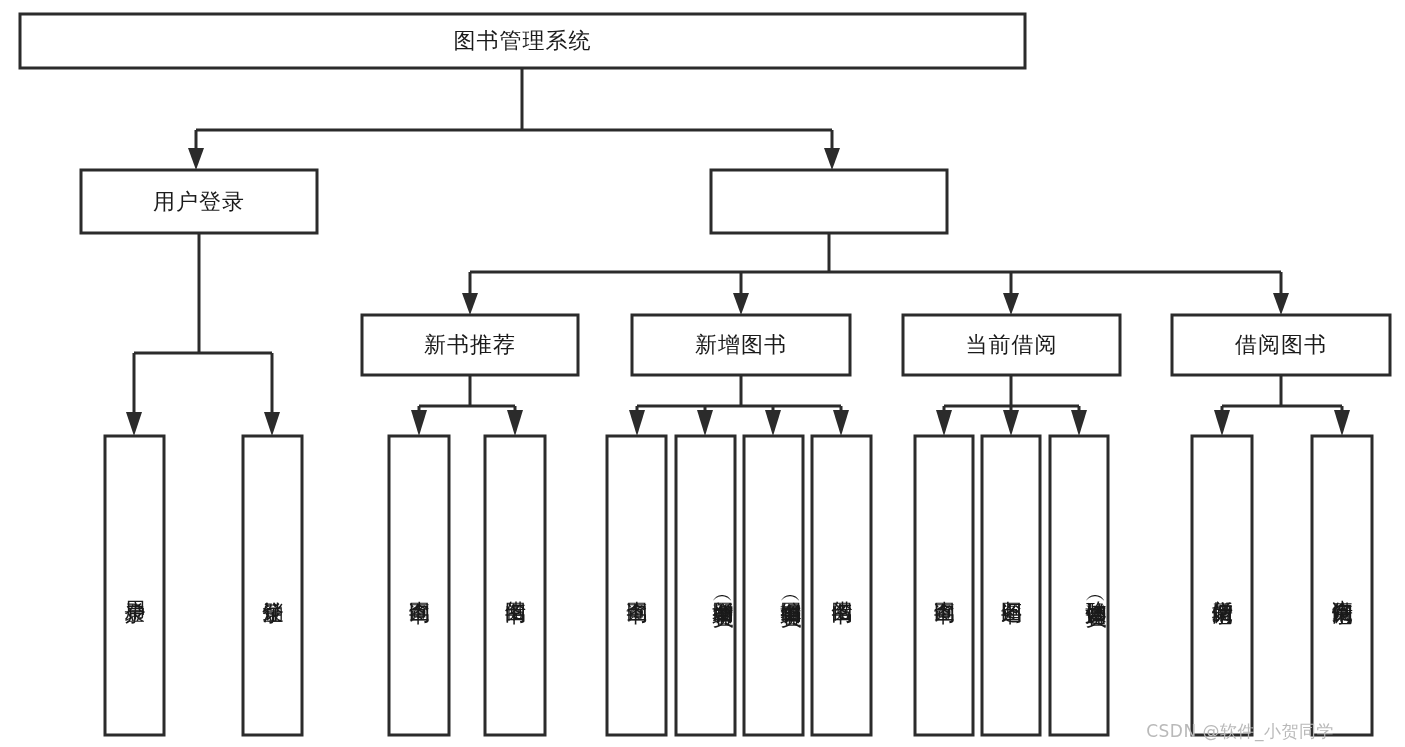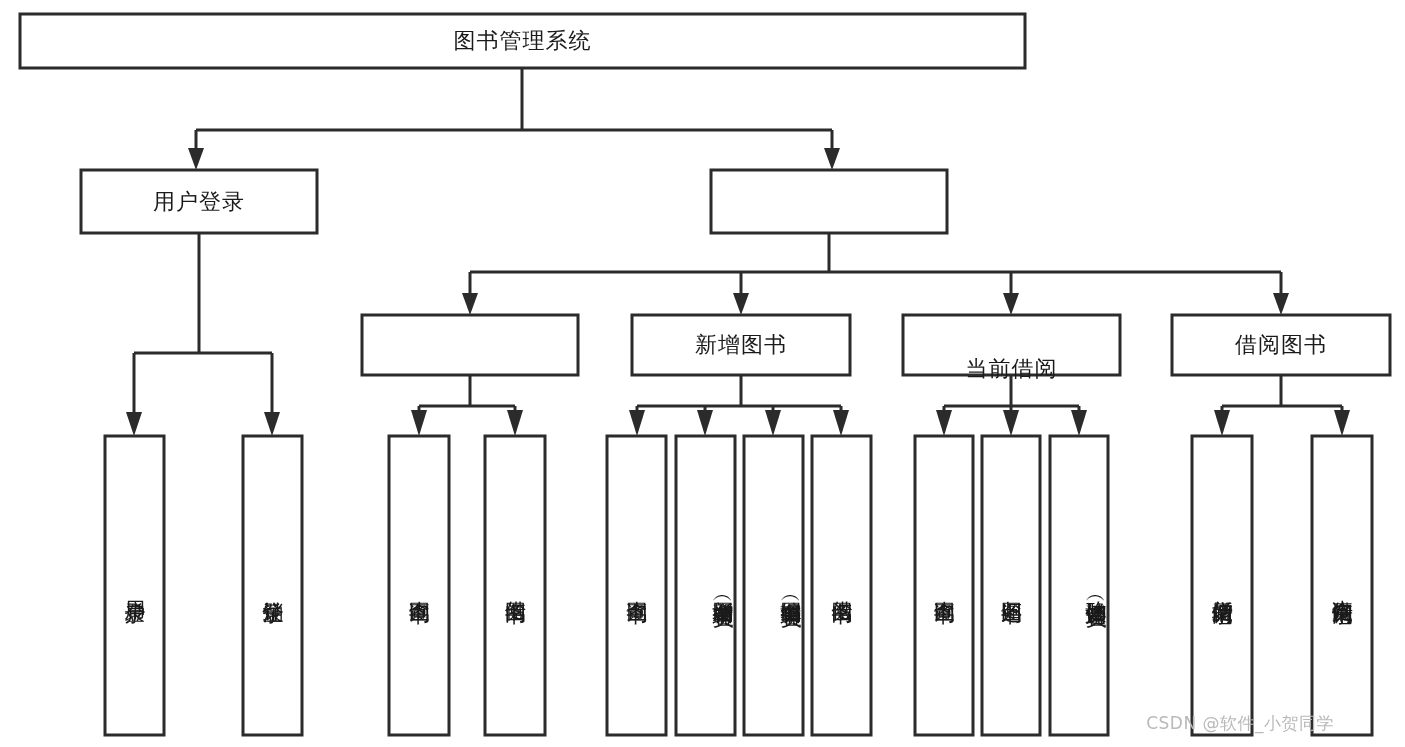--- a/index.html
+++ b/index.html
@@ -24,21 +24,21 @@
     pointer-events:none;white-space:nowrap;
   }
   .hbox-text{
     position:absolute;
     font-family:"DejaVu Sans","Liberation Sans",sans-serif;
     font-size:22px;color:#1a1a1a;
     display:flex;align-items:center;justify-content:center;
     letter-spacing:1px;pointer-events:none;white-space:nowrap;
   }
   #watermark{
-    position:absolute;right:8px;bottom:12px;
+    position:absolute;right:8px;bottom:4px;
     font-family:"DejaVu Sans","Liberation Sans",sans-serif;
     font-size:17px;color:#b9b9b9;white-space:nowrap;
     letter-spacing:0.5px;
   }
 </style>
 </head>
 <body>
 
 <div id="diagram-root">
 
@@ -144,24 +144,25 @@
 
     <rect class="node-rect" x="1192" y="436" width="60" height="299"></rect>
     <rect class="node-rect" x="1312" y="436" width="60" height="299"></rect>
   </svg>
 
   <div class="hbox-text" style="left:20px;top:14px;width:1005px;height:54px;">图书管理系统</div>
 
   <div class="hbox-text" style="left:81px;top:170px;width:236px;height:63px;">用户登录</div>
 
 
+  <div class="hbox-text" style="left:362px;top:315px;width:216px;height:60px;">新书推荐</div>
 
   <div class="hbox-text" style="left:632px;top:315px;width:218px;height:60px;">新增图书</div>
 
-  <div class="hbox-text" style="left:903px;top:315px;width:217px;height:60px;margin-top:24px;">当前借阅</div>
+  <div class="hbox-text" style="left:903px;top:315px;width:217px;height:60px;">当前借阅</div>
 
   <div class="hbox-text" style="left:1172px;top:315px;width:218px;height:60px;">借阅图书</div>
 
   <div class="vbox-text" style="left:105px;top:436px;width:59px;height:299px;">用户登录</div>
 
   <div class="vbox-text" style="left:243px;top:436px;width:59px;height:299px;">注销登录</div>
 
   <div class="vbox-text" style="left:389px;top:436px;width:60px;height:299px;">查询图书</div>
 
   <div class="vbox-text" style="left:485px;top:436px;width:60px;height:299px;">借阅图书</div>

